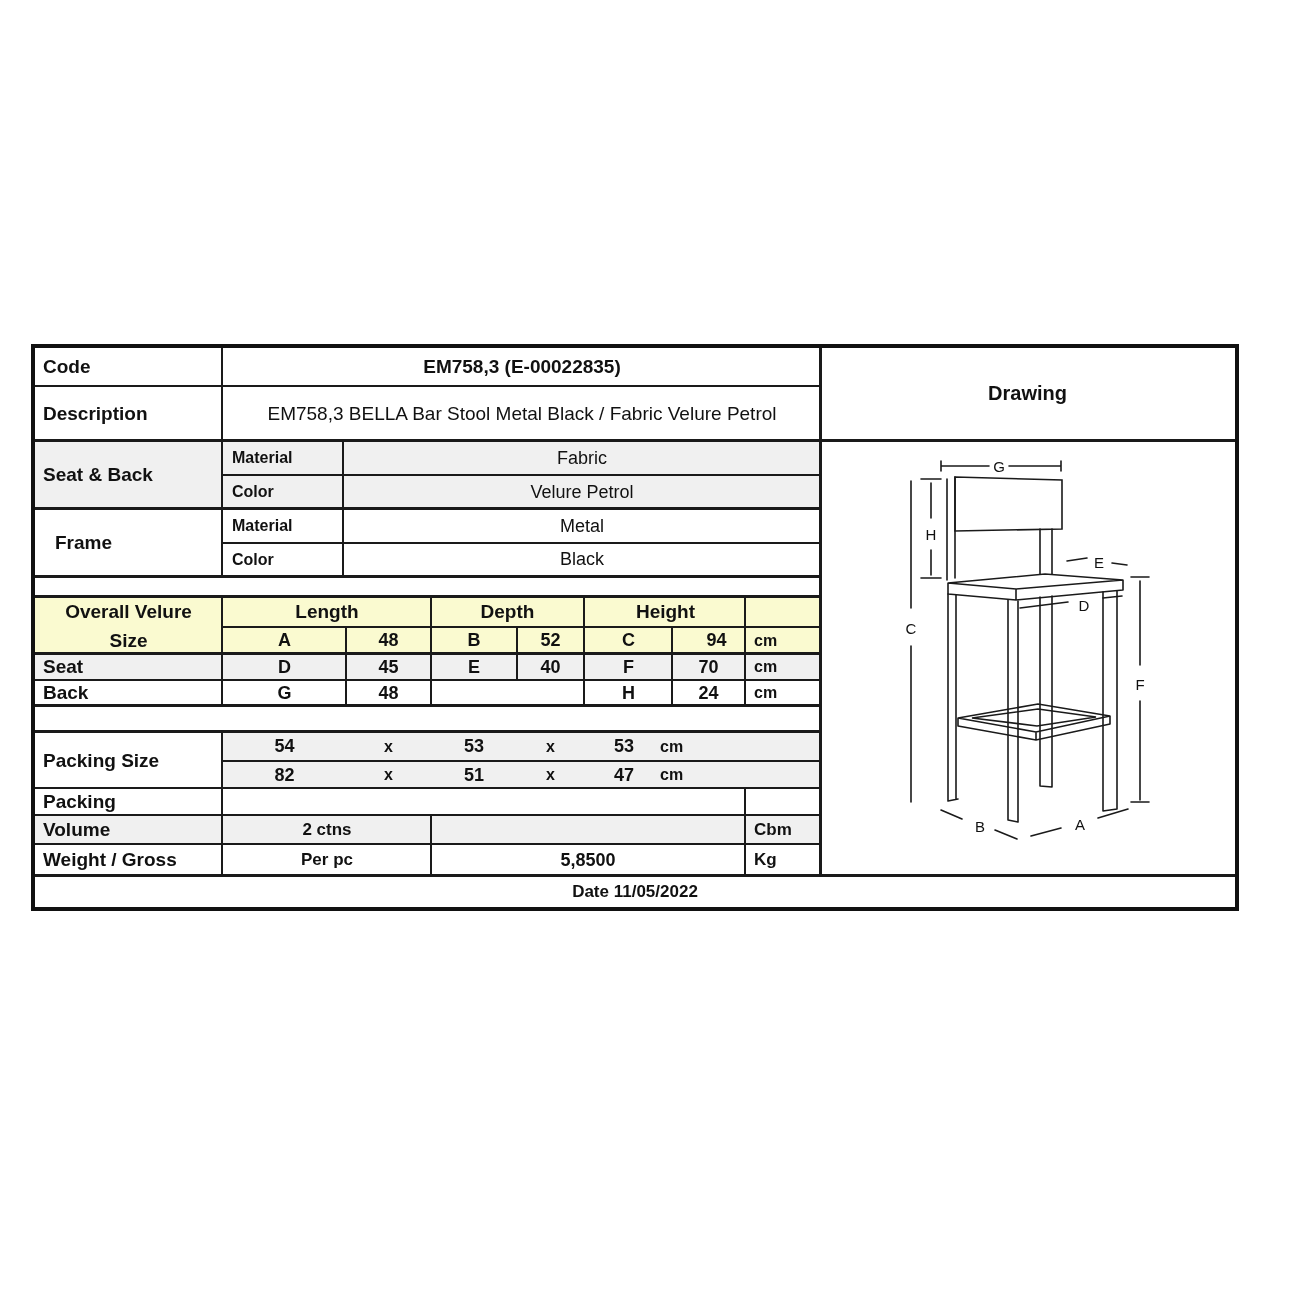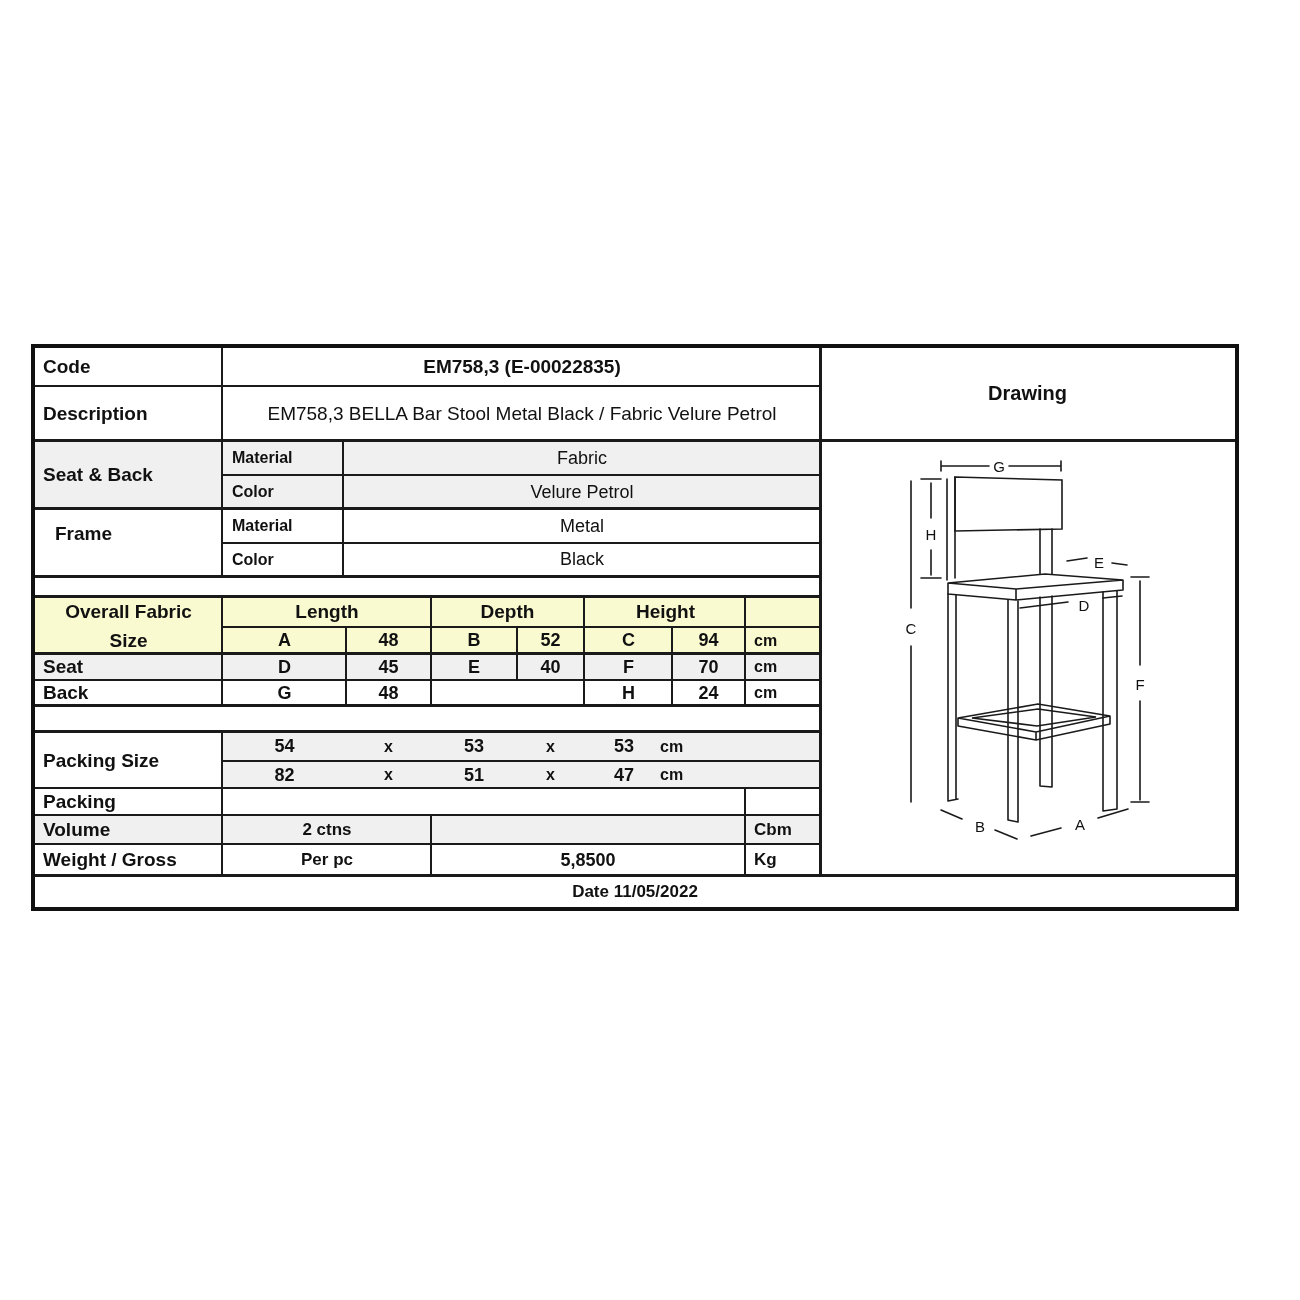--- a/index.html
+++ b/index.html
@@ -68,38 +68,38 @@
     <div class="c b ctr" style="left:189px;top:0;width:596px;height:38px;font-size:19px;">EM758,3 (E-00022835)</div>
     <div class="c b pl" style="left:0;top:38px;width:186px;height:55px;font-size:19px;">Description</div>
     <div class="c ctr" style="left:189px;top:38px;width:596px;height:55px;font-size:19px;">EM758,3 BELLA Bar Stool Metal Black / Fabric Velure Petrol</div>
 
     <div class="c b pl" style="left:0;top:93px;width:186px;height:68px;font-size:19px;">Seat &amp; Back</div>
     <div class="c b pl" style="left:189px;top:93px;width:118px;height:34px;font-size:16px;">Material</div>
     <div class="c ctr" style="left:309px;top:93px;width:476px;height:34px;">Fabric</div>
     <div class="c b pl" style="left:189px;top:127px;width:118px;height:34px;font-size:16px;">Color</div>
     <div class="c ctr" style="left:309px;top:127px;width:476px;height:34px;">Velure Petrol</div>
 
-    <div class="c b pl" style="left:0;top:152px;width:186px;height:68px;font-size:19px;padding-left:20px;">Frame</div>
+    <div class="c b pl" style="left:0;top:161px;width:186px;height:68px;font-size:19px;padding-left:20px;">Frame</div>
     <div class="c b pl" style="left:189px;top:161px;width:118px;height:34px;font-size:16px;">Material</div>
     <div class="c ctr" style="left:309px;top:161px;width:476px;height:34px;">Metal</div>
     <div class="c b pl" style="left:189px;top:195px;width:118px;height:33px;font-size:16px;">Color</div>
     <div class="c ctr" style="left:309px;top:195px;width:476px;height:33px;">Black</div>
 
-    <div class="c b ctr" style="left:0;top:249px;width:187px;height:30px;font-size:19px;">Overall Fabric</div>
+    <div class="c b ctr" style="left:0;top:249px;width:187px;height:30px;font-size:19px;">Overall Velure</div>
     <div class="c b ctr" style="left:0;top:279px;width:187px;height:27px;font-size:19px;">Size</div>
     <div class="c b ctr" style="left:189px;top:249px;width:206px;height:30px;font-size:19px;">Length</div>
     <div class="c b ctr" style="left:397px;top:249px;width:151px;height:30px;font-size:19px;">Depth</div>
     <div class="c b ctr" style="left:551px;top:249px;width:159px;height:30px;font-size:19px;">Height</div>
 
     <div class="c b ctr" style="left:189px;top:279px;width:121px;height:27px;">A</div>
     <div class="c b ctr" style="left:312px;top:279px;width:83px;height:27px;">48</div>
     <div class="c b ctr" style="left:397px;top:279px;width:84px;height:27px;">B</div>
     <div class="c b ctr" style="left:483px;top:279px;width:65px;height:27px;">52</div>
     <div class="c b ctr" style="left:551px;top:279px;width:85px;height:27px;">C</div>
-    <div class="c b ctr" style="left:638px;top:279px;width:71px;height:27px;">94</div>
+    <div class="c b ctr" style="left:638px;top:279px;width:71px;height:27px;padding-left:8px;">94</div>
     <div class="c b pl" style="left:711px;top:279px;width:74px;height:27px;font-size:16px;">cm</div>
 
     <div class="c b pl" style="left:0;top:306px;width:186px;height:26px;font-size:19px;">Seat</div>
     <div class="c b ctr" style="left:189px;top:306px;width:121px;height:26px;">D</div>
     <div class="c b ctr" style="left:312px;top:306px;width:83px;height:26px;">45</div>
     <div class="c b ctr" style="left:397px;top:306px;width:84px;height:26px;">E</div>
     <div class="c b ctr" style="left:483px;top:306px;width:65px;height:26px;">40</div>
     <div class="c b ctr" style="left:551px;top:306px;width:85px;height:26px;">F</div>
     <div class="c b ctr" style="left:638px;top:306px;width:71px;height:26px;">70</div>
     <div class="c b pl" style="left:711px;top:306px;width:74px;height:26px;font-size:16px;">cm</div>

